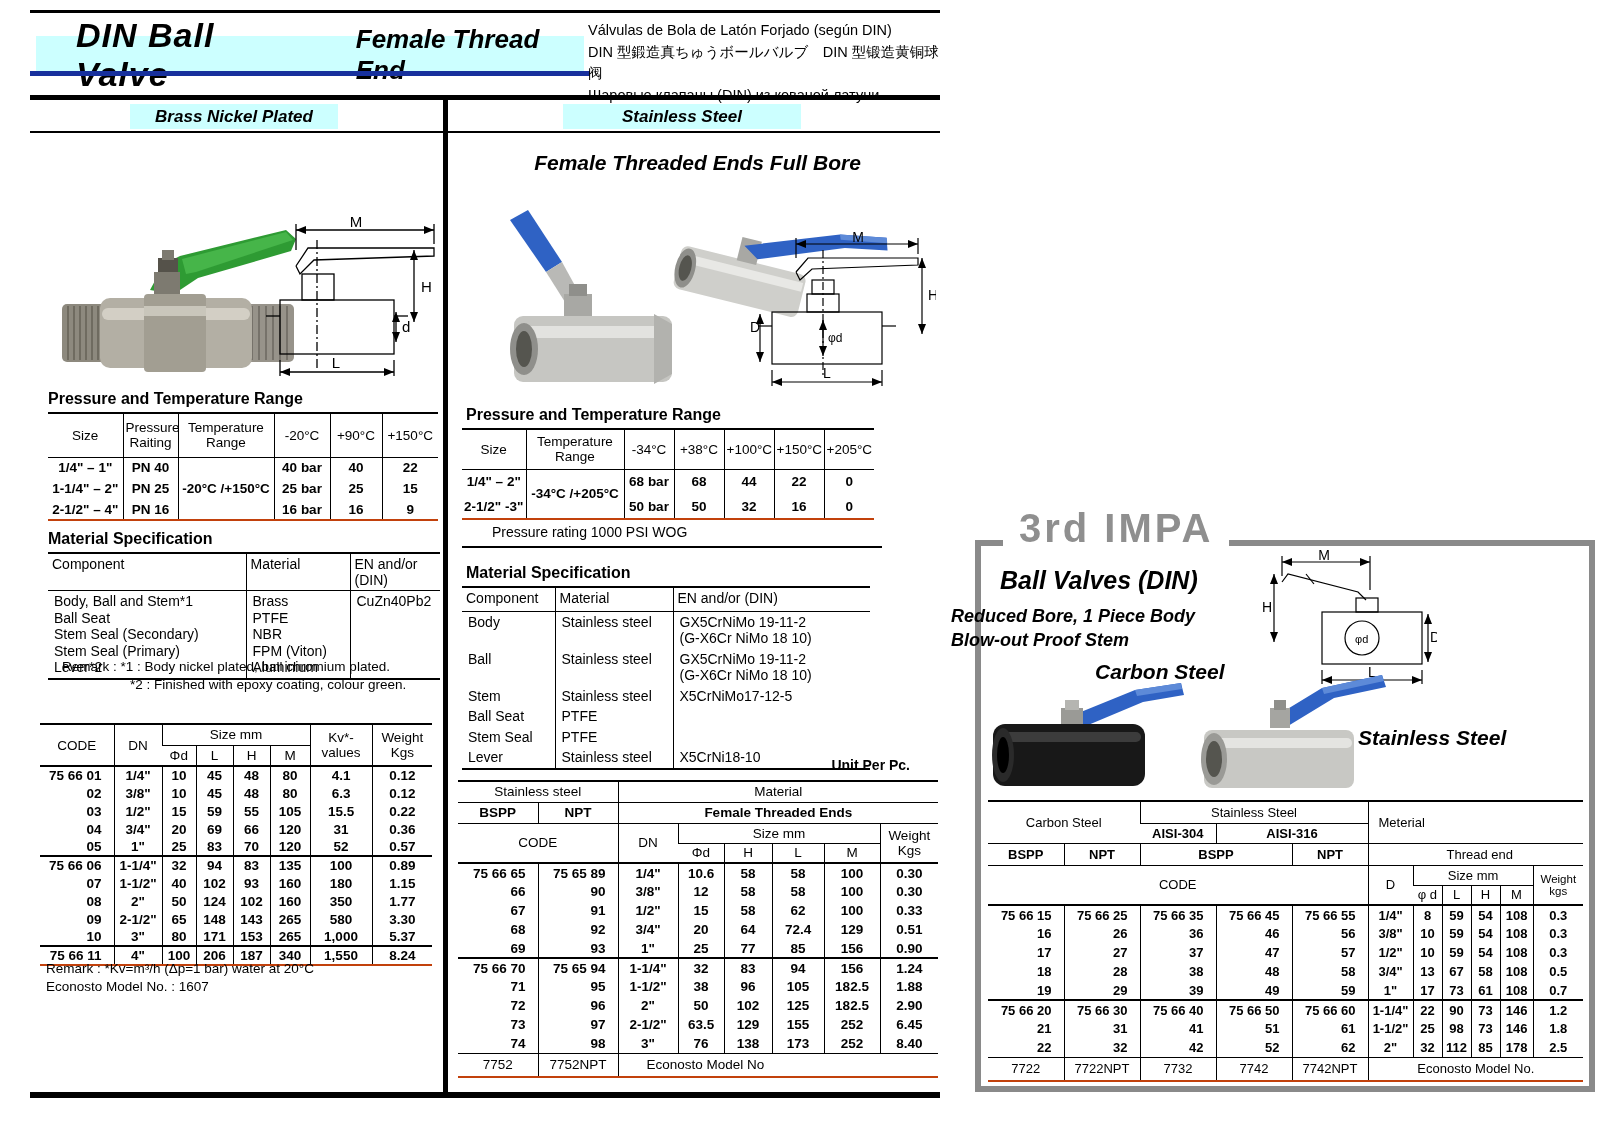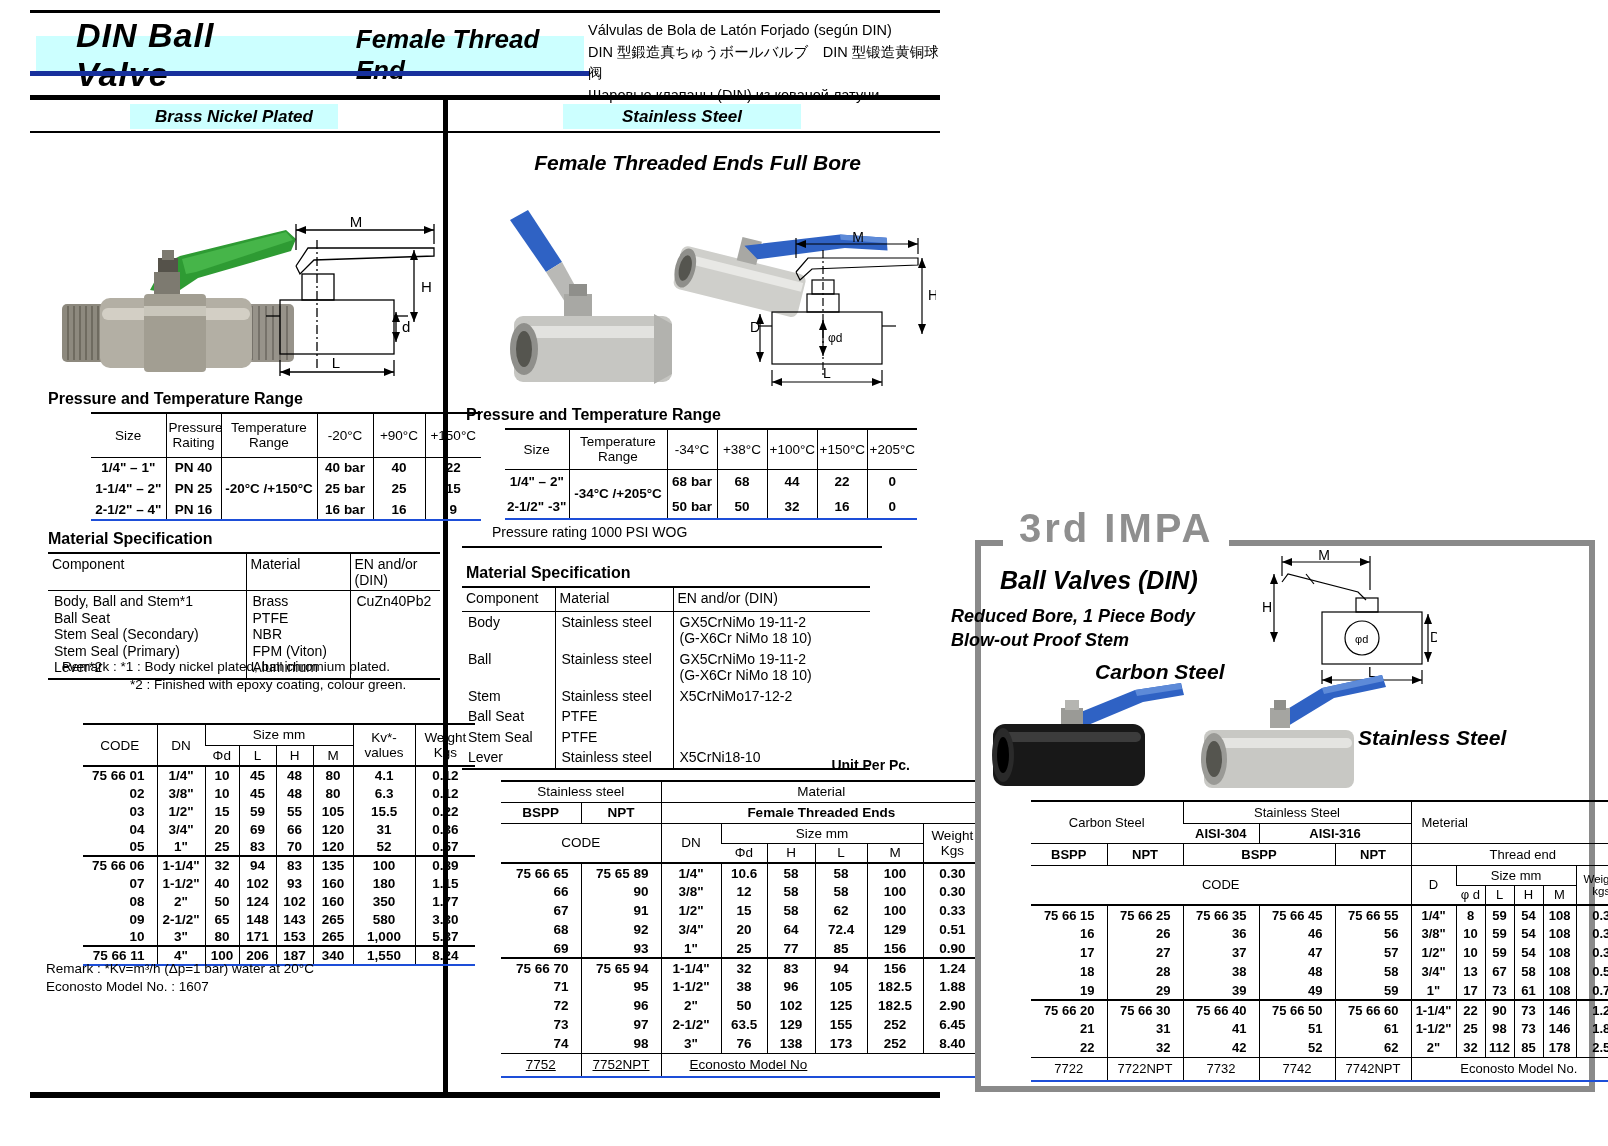--- a/index.html
+++ b/index.html
@@ -24,21 +24,21 @@
   .col-head { background:#ccffff; font-size:17px; font-weight:bold; font-style:italic; text-align:center; line-height:25px; height:25px; }
   .col-head.l { left:130px; top:104px; width:208px; }
   .col-head.m { left:563px; top:104px; width:238px; }
 
   .sec-title { font-size:19px; font-weight:bold; font-style:italic; text-align:center; line-height:25px; }
   .blk-heading { font-size:16px; font-weight:bold; }
   .note { font-size:13.5px; }
 
   
   table { border-collapse:collapse; table-layout:fixed; }
-  .rt { border-top:2px solid #000; border-bottom:2px solid #1d4ed8; font-size:13.5px;margin-left:43px; }
+  .rt { border-top:2px solid #000; border-bottom:2px solid #c2410c; font-size:13.5px; }
   .rt th, .rt td { border-left:1.5px solid #000; text-align:center; vertical-align:middle; white-space:pre-line; padding:1px 2px; }
   .rt th:first-child, .rt td:first-child { border-left:none; }
   .rt thead th { font-weight:normal; border-bottom:1.5px solid #000; }
   .rt tbody { border-top:1.5px solid #000; }
   .rt tbody.grp { border-top:2.2px solid #000; }
   .rt tfoot { border-top:1.8px solid #000; }
   .rt .b { font-weight:bold; }
 
   
   .pt tbody td { font-weight:bold; }
@@ -503,21 +503,21 @@
         </tr>
         <tr>
           <td>Ball</td>
           <td>Stainless steel</td>
           <td>GX5CrNiMo 19-11-2
 (G-X6Cr NiMo 18 10)</td>
         </tr>
         <tr>
           <td>Stem</td>
           <td>Stainless steel</td>
-          <td>X5CrNiMo17-12-2</td>
+          <td>X5CrNiMo17-12-5</td>
         </tr>
         <tr>
           <td>Ball Seat</td>
           <td>PTFE</td>
           <td></td>
         </tr>
         <tr>
           <td>Stem Seal</td>
           <td>PTFE</td>
           <td></td>
@@ -664,21 +664,21 @@
           <td class="cd">98</td>
           <td>3"</td>
           <td>76</td>
           <td>138</td>
           <td>173</td>
           <td>252</td>
           <td>8.40</td>
         </tr>
       </tbody>
     <tfoot>
-      <tr style="height:24px;text-decoration:underline;">
+      <tr style="height:24px;">
         <td>7752</td>
         <td>7752NPT</td>
         <td colspan="6" style="text-align:left; padding-left:28px;">Econosto Model No</td>
       </tr>
     </tfoot>
   </table>
 
   <div class="abs impa-box"></div>
   <div class="abs impa-badge">3rd IMPA</div>
   <div class="abs impa-title">Ball Valves (DIN)</div>

